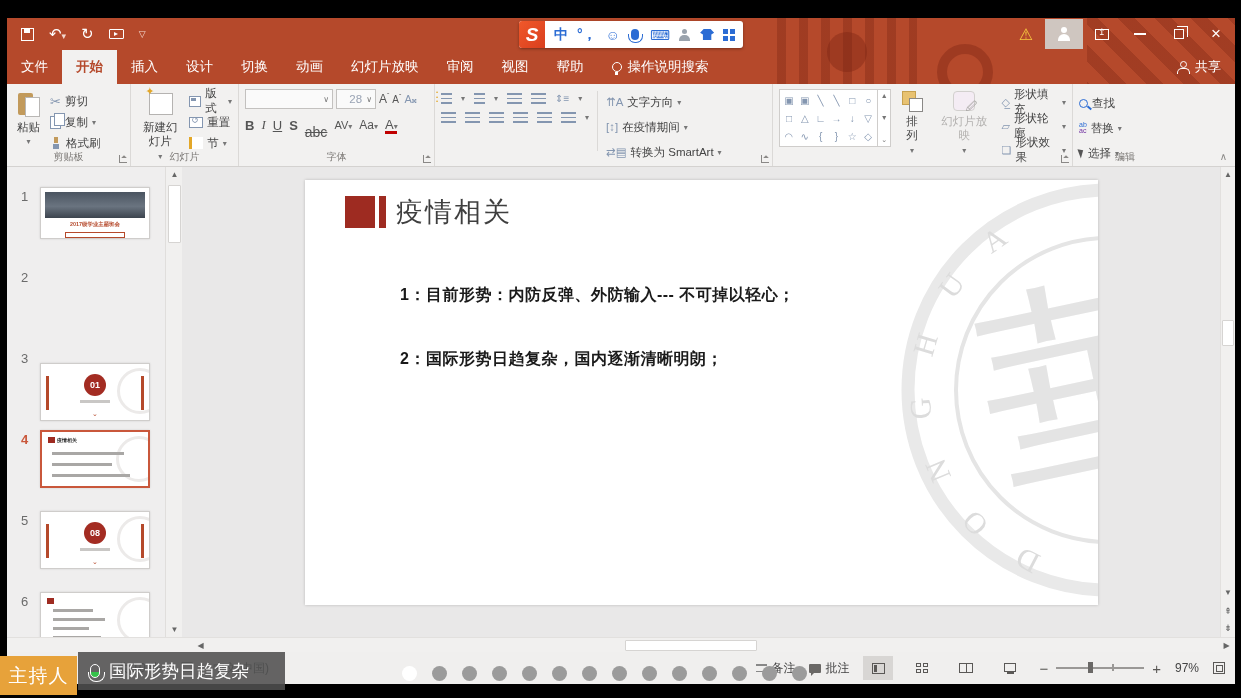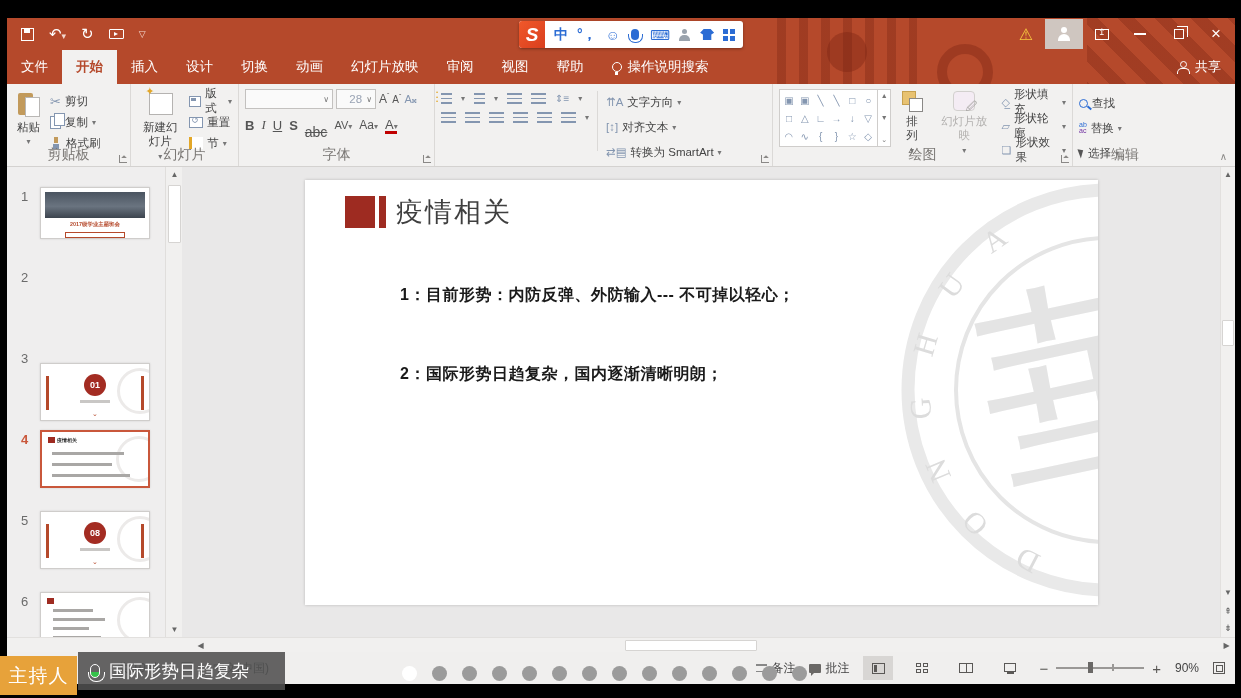--- a/index.html
+++ b/index.html
@@ -53,21 +53,21 @@
   .i-bulb{width:10px;height:10px;border:1.5px solid #fff;border-radius:50%;position:relative;margin-right:6px;}
   .i-bulb:after{content:"";position:absolute;left:2.5px;top:9px;width:3px;height:3px;background:#fff;}
   .share{position:absolute;right:14px;top:32px;height:34px;display:flex;align-items:center;gap:5px;color:#fff;font-size:13px;}
   .i-shareperson{width:13px;height:13px;position:relative;}
   .i-shareperson:before{content:"";position:absolute;left:3px;top:0;width:5px;height:5px;border:1.3px solid #fff;border-radius:50%;}
   .i-shareperson:after{content:"";position:absolute;left:0;top:7px;width:11px;height:5px;border:1.3px solid #fff;border-bottom:none;border-radius:5px 5px 0 0;}
 
   
   .ribbon{position:absolute;left:0;top:66px;width:100%;height:83px;background:#f2f1f0;border-bottom:1px solid #d4d2d0;display:flex;}
   .rgroup{position:relative;height:100%;border-right:1px solid #dbd9d7;padding:5px 6px 16px 6px;display:flex;align-items:flex-start;gap:6px;}
-  .glabel{position:absolute;bottom:2px;left:0;width:100%;text-align:center;font-size:14px;color:#7a7774;}
+  .glabel{position:absolute;bottom:2px;left:0;width:100%;text-align:center;font-size:10px;color:#7a7774;}
   .launcher{position:absolute;right:3px;bottom:3px;width:8px;height:8px;border-left:1px solid #8a8886;border-bottom:1px solid #8a8886;}
   .launcher:after{content:"";position:absolute;right:1px;top:1px;border-left:4px solid transparent;border-bottom:4px solid #8a8886;transform:rotate(225deg);}
   .bigbtn{display:flex;flex-direction:column;align-items:center;justify-content:flex-start;font-size:11.5px;color:#444;padding:2px 4px;gap:3px;text-align:center;line-height:1.25;}
   .smallrow{display:flex;align-items:center;gap:4px;font-size:11.5px;color:#444;height:20px;}
   .col{display:flex;flex-direction:column;justify-content:flex-start;gap:1px;padding-top:2px;}
   .dd{font-size:8px;color:#777;}
   .i-clip{width:22px;height:26px;position:relative;}
   .i-clip:before{content:"";position:absolute;left:0;top:2px;width:15px;height:22px;background:#C29A5B;border-radius:2px;}
   .i-clip:after{content:"";position:absolute;left:7px;top:6px;width:13px;height:18px;background:#fff;border:1px solid #b9b7b5;}
   .i-scissors{color:#8496B0;font-size:13px;}
@@ -371,21 +371,21 @@
         </div>
         <div class="vsep"></div>
         <div class="col" style="gap:5px;font-size:11.5px;color:#444;padding-top:3px">
           <div class="smallrow">
               <span style="color:#8496B0">⇈A</span>
               <span>文字方向</span>
               <span class="dd">▾</span>
             </div>
           <div class="smallrow">
               <span style="color:#8496B0">[↕]</span>
-              <span>对齐文本</span>
+              <span>在疫情期间</span>
               <span class="dd">▾</span>
             </div>
           <div class="smallrow">
               <span style="color:#8496B0">⇄▤</span>
               <span>转换为 SmartArt</span>
               <span class="dd">▾</span>
             </div>
         </div>
         <div class="launcher"></div>
       </div>
@@ -438,21 +438,20 @@
               <span class="i-fill">▱</span>
               <span>形状轮廓</span>
               <span class="dd">▾</span>
             </div>
           <div class="smallrow">
               <span class="i-fill">❏</span>
               <span>形状效果</span>
               <span class="dd">▾</span>
             </div>
         </div>
-        <div class="glabel">绘图</div>
         <div class="launcher"></div>
       </div>
 
       <div class="rgroup" style="width:104px;border-right:none">
         <div class="col" style="gap:5px;font-size:11.5px;color:#444;padding-top:4px">
           <div class="smallrow">
               <span class="i-findm"></span>
               <span>查找</span>
             </div>
           <div class="smallrow">
@@ -552,21 +551,21 @@
             </text>
             <text x="215" y="300" font-size="250" fill="#E4E4E4" text-anchor="middle" transform="rotate(-12 215 210)" font-family="Liberation Serif, serif" id="centerglyph">華</text>
             <text x="290" y="60" font-size="40" fill="#DFDFDF" transform="rotate(18 290 60)" font-family="Liberation Serif, serif" id="topglyph">東 華</text>
           </svg>
           <div class="slidetitle">
             <span class="st-sq"></span>
             <span class="st-bar"></span>
             <span class="st-text">疫情相关</span>
           </div>
           <div class="spoint" style="top:105px">1：目前形势：内防反弹、外防输入--- 不可掉以轻心；</div>
-          <div class="spoint" style="top:184px">2：国际形势日趋复杂，国内逐渐清晰明朗；</div>
+          <div class="spoint" style="top:169px">2：国际形势日趋复杂，国内逐渐清晰明朗；</div>
         </div>
       </div>
 
       <div class="vscroll">
         <div class="scrbtn" style="top:0;left:0;width:14px">▲</div>
         <div class="scrthumb" style="top:153px;height:26px;left:1px;width:12px"></div>
         <div class="scrbtn" style="top:418px;left:0;width:14px">▼</div>
         <div class="scrbtn" style="top:436px;left:0;width:14px;font-size:9px">⇞</div>
         <div class="scrbtn" style="top:453px;left:0;width:14px;font-size:9px">⇟</div>
       </div>
@@ -611,21 +610,21 @@
             <span class="i-slideshow"></span>
           </span>
         <span class="zoomctl">
           <span style="font-size:15px;color:#5a5856">−</span>
           <span class="ztrack">
               <span class="zthumb"></span>
               <span class="zmark"></span>
             </span>
           <span style="font-size:15px;color:#5a5856">+</span>
         </span>
-        <span>90%</span>
+        <span>97%</span>
         <span class="i-fit"></span>
       </div>
     </div>
   </div>
 
   <div class="hostbadge">主持人</div>
   <div class="sharepill">
     <span class="i-micbig"></span>
     <span>国际形势日趋复杂</span>
   </div>

